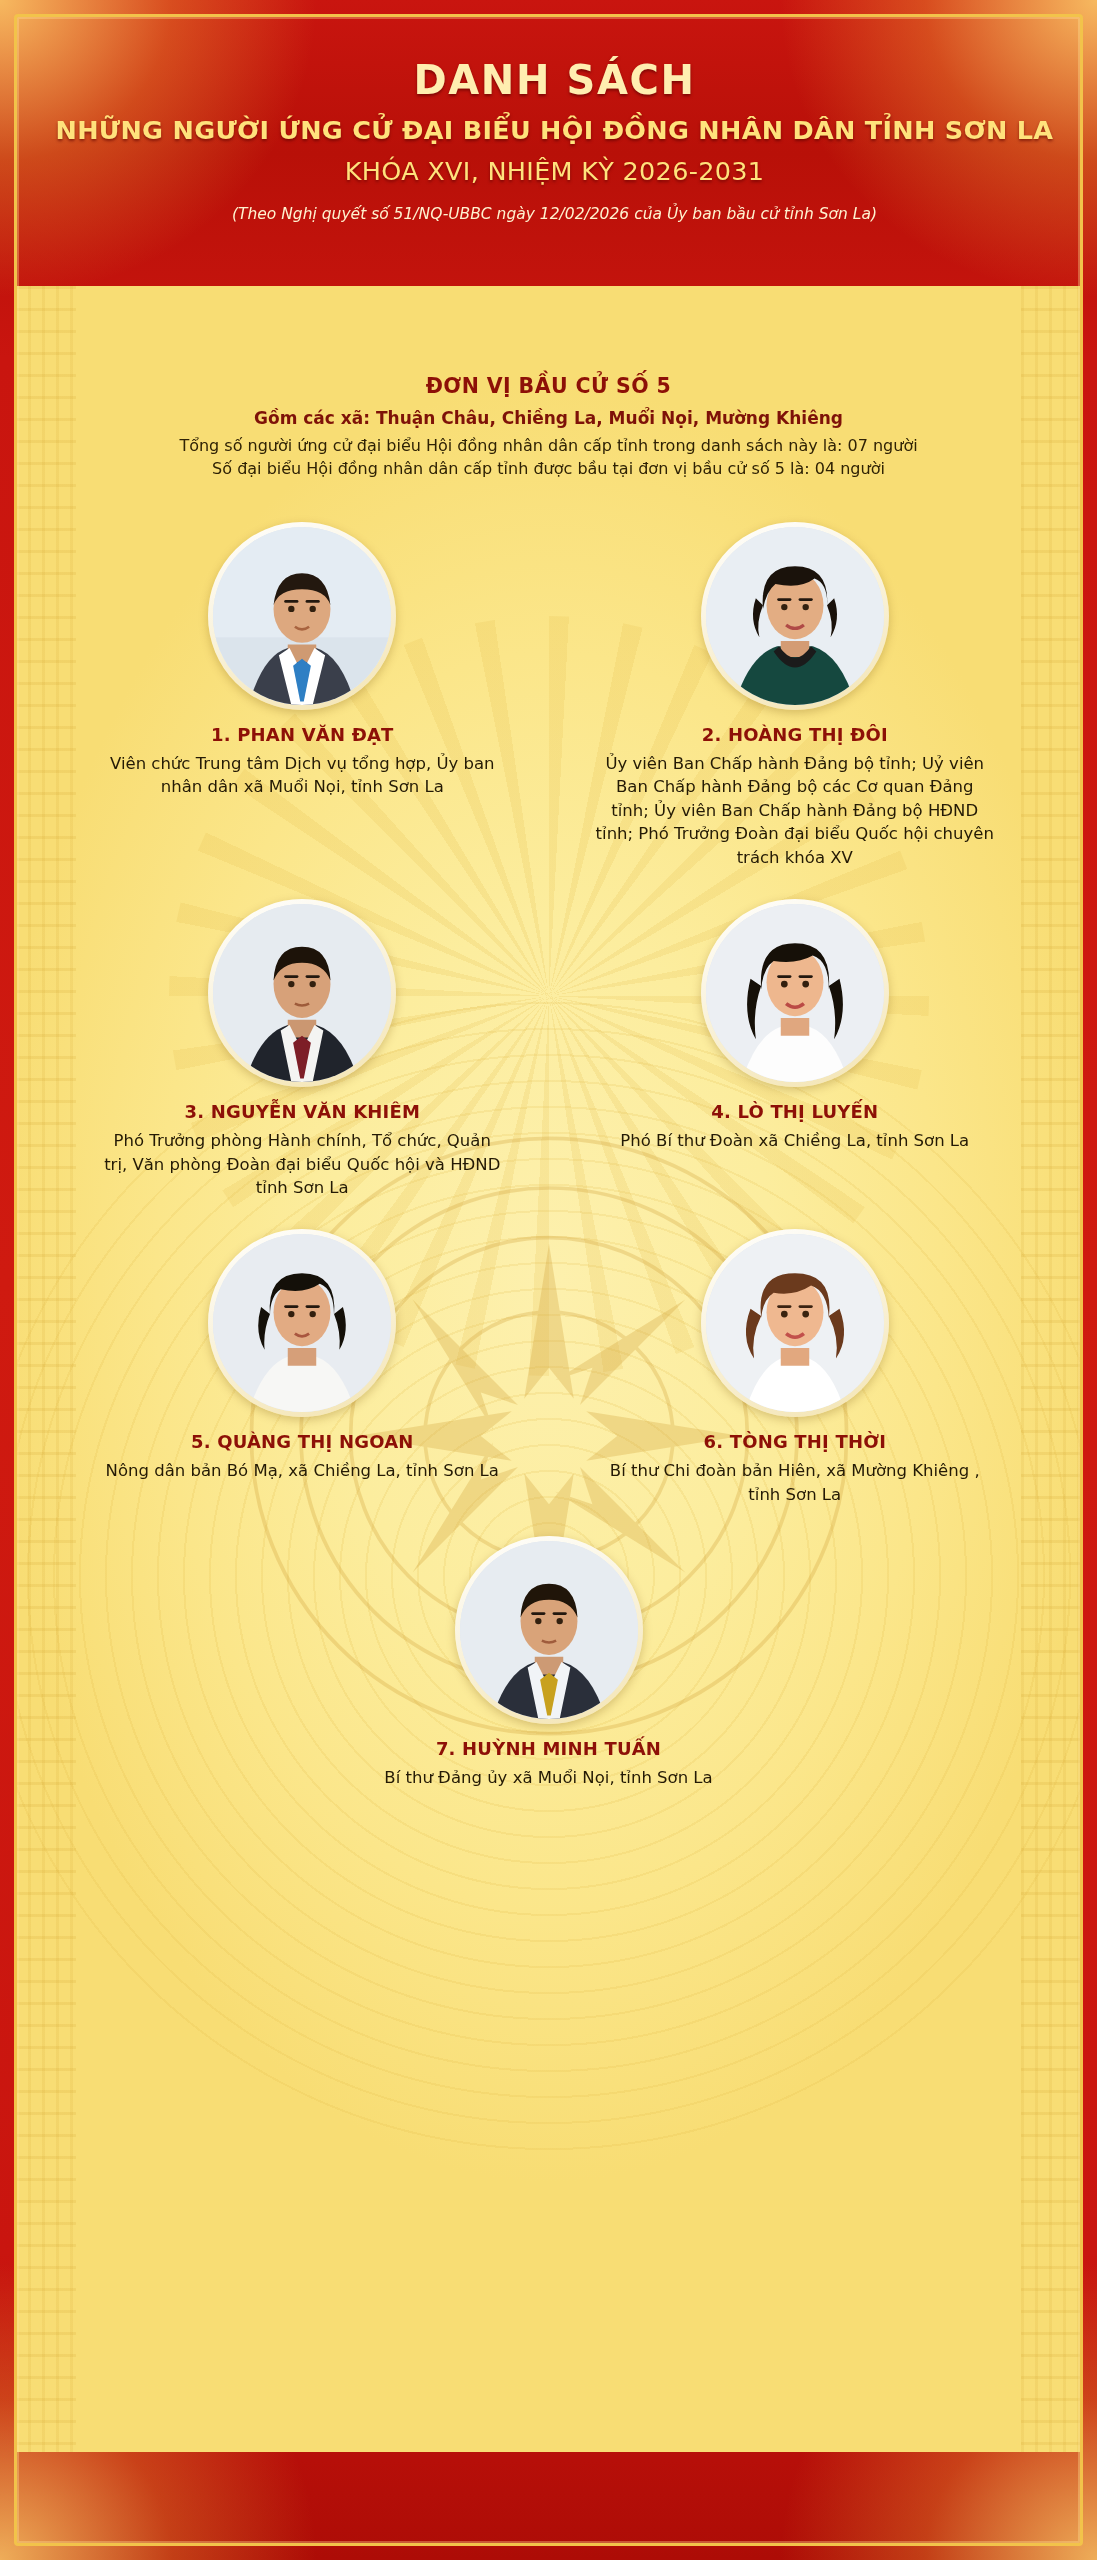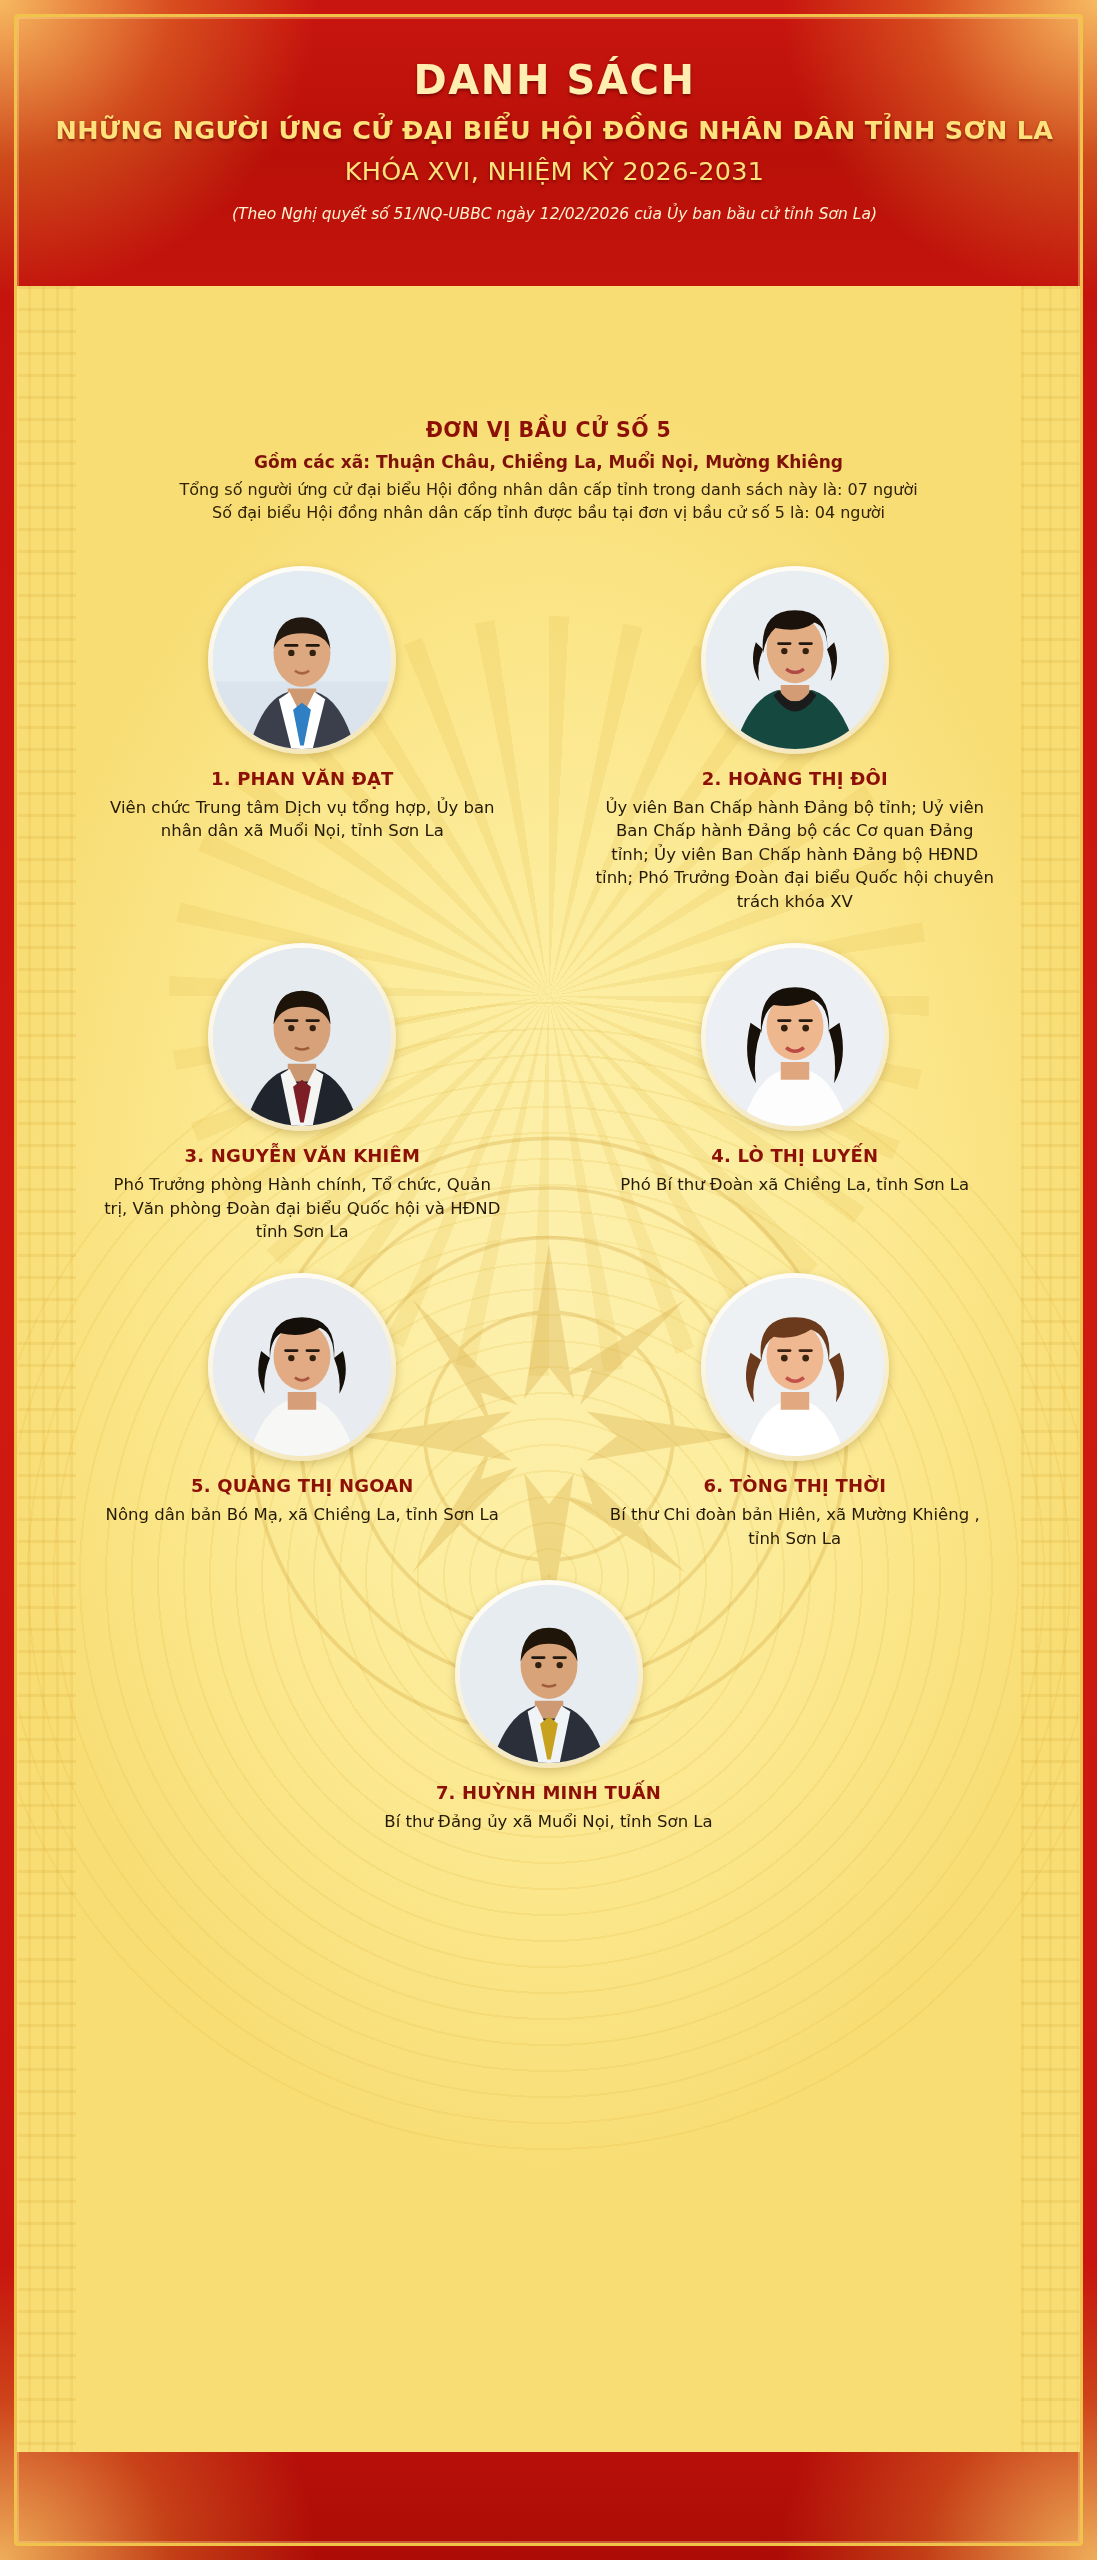--- a/index.html
+++ b/index.html
@@ -153,21 +153,20 @@
   .side-band.left { left: 0; }
   .side-band.right { right: 0; }
 
   
   .unit {
     position: relative;
     z-index: 3;
     text-align: center;
     padding-top: 88px;
     color: #3d2a0c;
-    margin-top: 44px;
   }
   .unit-title {
     font-size: 20.5px;
     font-weight: 800;
     color: #8d1007;
     letter-spacing: .4px;
     margin: 0 0 10px;
   }
   .unit-communes {
     font-size: 17px;

